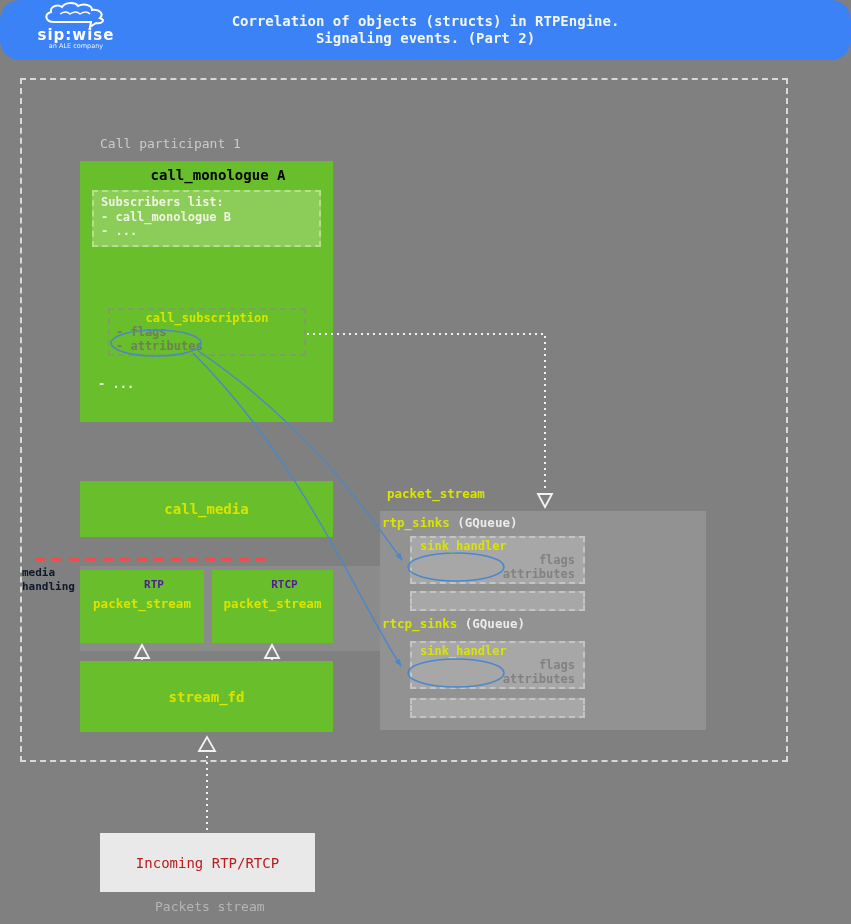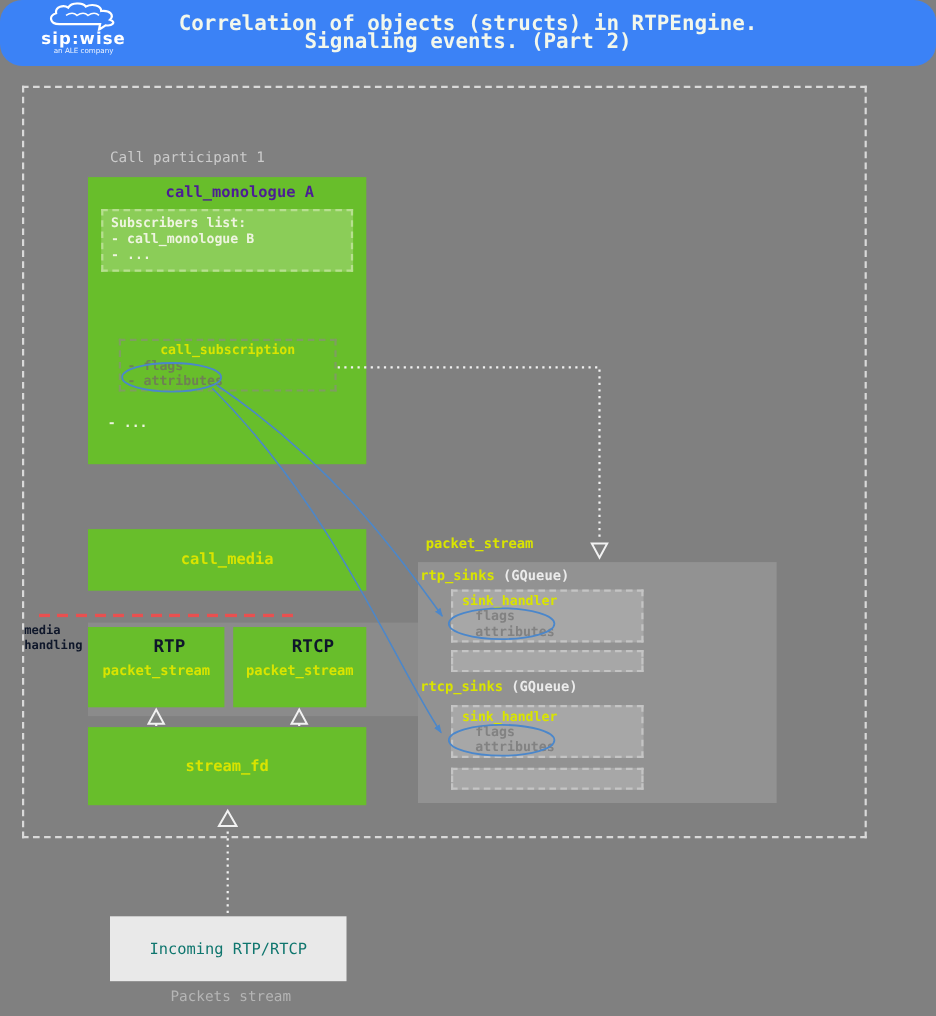--- a/index.html
+++ b/index.html
@@ -8,31 +8,31 @@
     position:relative; width:851px; height:924px; background:#808080;
     font-family:"DejaVu Sans Mono", monospace; overflow:hidden;
   }
   
   .header { position:absolute; left:0; top:0; width:851px; height:60px; background:#3b82f6;border-radius:20px; }
   .logo { position:absolute; left:28px; top:2px; width:96px; text-align:center; color:#fff; }
   .logo-cloud svg { display:block; margin:0 auto; }
   .logo-name { font-family:"DejaVu Sans", sans-serif; font-weight:bold; font-size:15px; line-height:14px; letter-spacing:1px; }
   .logo-tag { font-family:"DejaVu Sans", sans-serif; font-size:6.5px; line-height:9px; opacity:.9; }
   .header-titles { position:absolute; left:0; top:13px; width:100%; text-align:center;
-    color:#f2f7ec; font-weight:bold; font-size:19px; line-height:17px; }
+    color:#f2f7ec; font-weight:bold; font-size:14px; line-height:17px; }
   
   .outer-dashed { position:absolute; left:20px; top:78px; width:768px; height:684px;
     border:2px dashed #d9d9d9; }
   
   .green-box { position:absolute; background:#68be2b; }
   .flex-center { display:flex; align-items:center; justify-content:center; }
   .yellow-title { color:#d9e400; font-weight:bold; font-size:14px; }
   
   #call-monologue { left:80px; top:161px; width:253px; height:261px; }
-  .cm-title { margin-top:6px; text-align:center; color:#4c1d95; font-weight:bold; font-size:14px;padding-left:23px; }
+  .cm-title { margin-top:6px; text-align:center; color:#000000; font-weight:bold; font-size:14px;padding-left:23px; }
   .light-green { position:absolute; background:#8bcd58; border:2px dashed #b7df90;
     color:#eef4e0; font-size:12px; font-weight:bold; line-height:14.5px; padding:3px 7px; }
   #subscribers-box { left:92px; top:190px; width:229px; height:57px; }
   #subscriptions-box { left:92px; top:268px; width:229px; height:140px; }
   #call-subscription-box { position:absolute; left:108px; top:308px; width:198px; height:48px;
     border:2px dashed #7f9e61; padding:1px 6px; font-size:12px; line-height:14px; }
   .cs-title { color:#d9e400; font-weight:bold;text-align:center; }
   .cs-field { color:#6f8054; font-weight:bold; }
   #subs-more { position:absolute; left:98px; top:377px; color:#eef4e0; font-weight:bold; font-size:12px; }
   
@@ -40,40 +40,40 @@
   #stream-fd { left:80px; top:661px; width:253px; height:71px; }
   
   #media-line { position:absolute; left:35px; top:558px; width:236px; height:3px;
     background:repeating-linear-gradient(90deg,#e85050 0 10px, transparent 10px 17px); }
   #media-label { position:absolute; left:22px; top:566px; color:#0f172a; font-weight:bold;
     font-size:11px; line-height:14px; }
   
   #gray-subpanel { position:absolute; left:80px; top:566px; width:301px; height:85px; background:#8b8b8b; }
   #rtp-box  { left:80px;  top:570px; width:124px; height:73px; text-align:center; }
   #rtcp-box { left:212px; top:570px; width:121px; height:73px; text-align:center; }
-  .proto-label { margin-top:8px; color:#0f172a; font-weight:bold; font-size:16px;margin-left:24px; }
+  .proto-label { margin-top:8px; color:#4c1d95; font-weight:bold; font-size:11px;margin-left:24px; }
   .ps-name { margin-top:5px; color:#d9e400; font-weight:bold; font-size:12.5px; }
   
   #ps-panel-label { position:absolute; left:387px; top:486px; color:#d9e400; font-weight:bold; font-size:12.5px; }
   #right-panel { position:absolute; left:380px; top:511px; width:326px; height:219px; background:#929292; }
   .sinks-line { position:absolute; font-size:12.5px; font-weight:bold; }
   #rtp-sinks-line  { left:382px; top:515px; }
   #rtcp-sinks-line { left:382px; top:616px; }
   .sinks-name { color:#d9e400; }
   .sinks-type { color:#ebebeb; }
   .sink-box { position:absolute; width:175px; background:#a7a7a7; border:2px dashed #c4c4c4; }
   #sink1 { left:410px; top:536px; height:48px; padding:1px 8px; }
   #sink2 { left:410px; top:641px; height:48px; padding:1px 8px; }
   .sh-title { color:#d9e400; font-weight:bold; font-size:12px; line-height:14px; }
-  .sh-field { color:#828282; font-weight:bold; font-size:12px; line-height:14px; margin-left:12px; }
+  .sh-field { color:#828282; font-weight:bold; font-size:12px; line-height:14px; margin-left:12px;text-align:right; }
   #empty1 { left:410px; top:591px; height:20px; }
   #empty2 { left:410px; top:698px; height:20px; }
   
   #incoming-box { position:absolute; left:100px; top:833px; width:215px; height:59px;
-    background:#e9e9e9; color:#0f766e; font-size:14px; }
+    background:#e9e9e9; color:#b91c1c; font-size:14px; }
   #packets-label { position:absolute; left:155px; top:899px; color:#b5b5b5; font-size:13px; }
   
   #overlay { position:absolute; left:0; top:0; z-index:10; pointer-events:none; }
 </style>
 </head>
 <body>
 
 <div class="stage">
 
   <div class="header">

